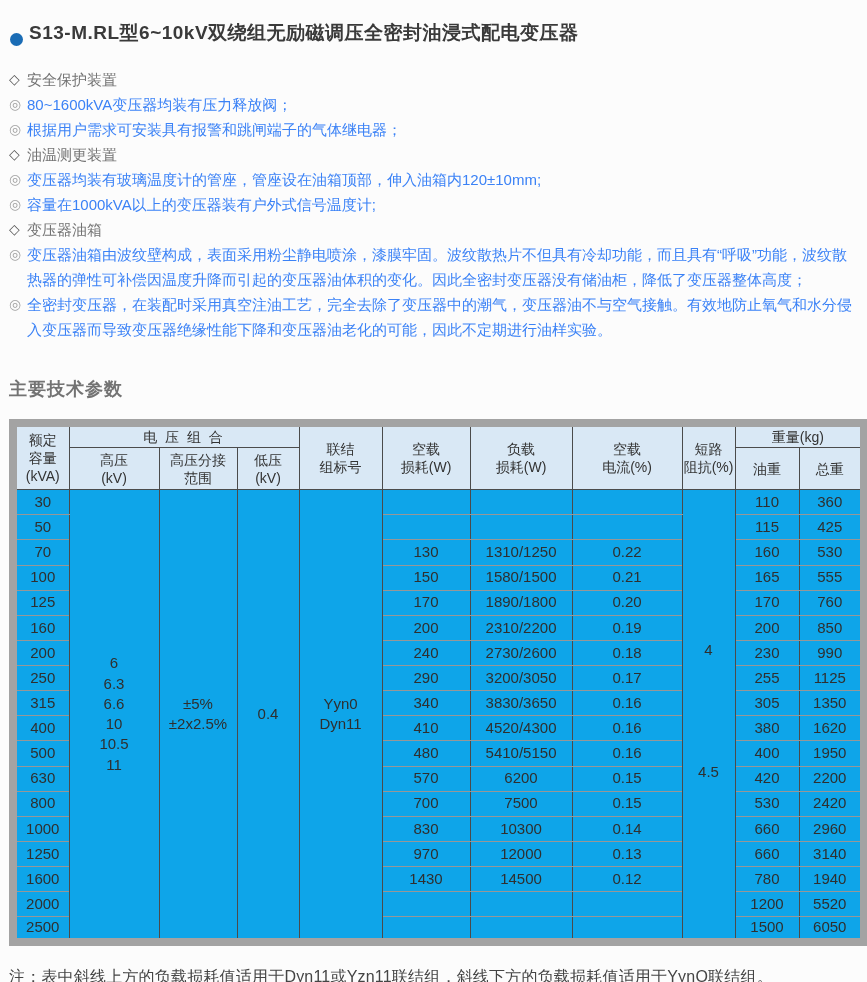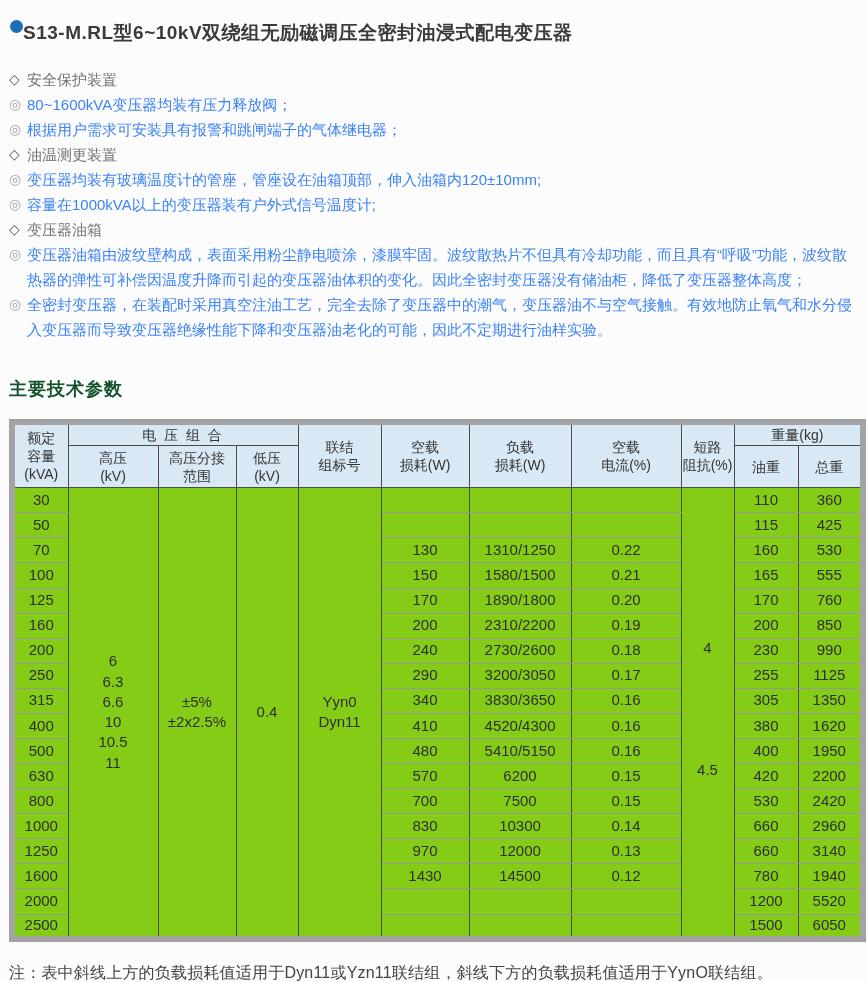--- a/index.html
+++ b/index.html
@@ -10,22 +10,22 @@
     height: 982px;
     background: #fcfcfc;
     font-family: "Liberation Sans", sans-serif;
     color: #4a4a4a;
     overflow: hidden;
     padding: 20px 8px 0 9px;
   }
   
   .title-row {
     display: flex;
-    align-items: flex-start;
-    gap: 0;
+    align-items: flex-end;
+    gap: 6px;
     margin-left: 1px;
   }
   .title-bullet {
     width: 13px;
     height: 13px;
     border-radius: 50%;
     background: #1a6cb5;
     flex: 0 0 auto;
   }
   .doc-title {
@@ -51,31 +51,31 @@
   .feature-line.section .bullet { color: #555; font-size: 14px; }
   .feature-line.item .bullet { color: #a3a3a3; font-size: 14px; }
   .feature-line.section .ftext { color: #737373; }
   .feature-line.item .ftext { color: #3b82f6; }
   .feature-line .ftext { flex: 1 1 auto; padding-right: 4px; }
   
   .section-heading {
     margin-top: 35px;
     font-size: 18px;
     font-weight: 600;
-    color: #14532d;
+    color: #737373;
     letter-spacing: 1px;
   }
   
   table.spec {
     margin-top: 18px;
     border-collapse: collapse;
     table-layout: fixed;
     width: 851px;
-    border: 6px solid #a3a3a3;
-    background: #84cc16;
+    border: 8px solid #a3a3a3;
+    background: #0ea5e9;
   }
   table.spec th {
     background: #d9e8f5;
     border: 1px solid #4b4b4b;
     font-weight: 400;
     font-size: 14px;
     color: #333;
     white-space: pre-line;
     line-height: 1.3;
     text-align: center;

